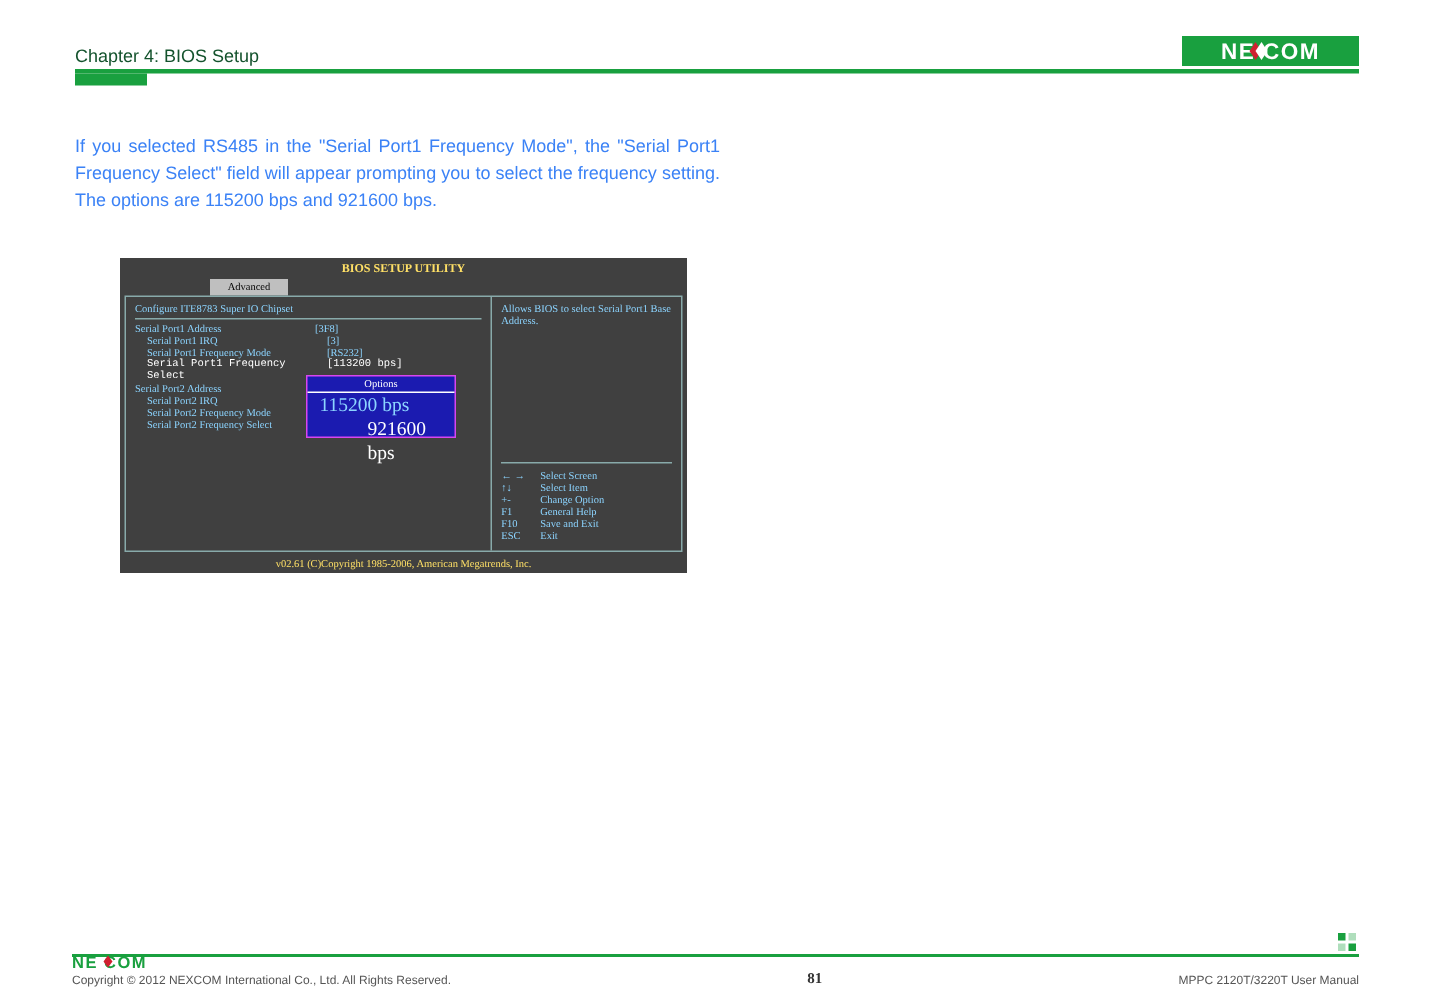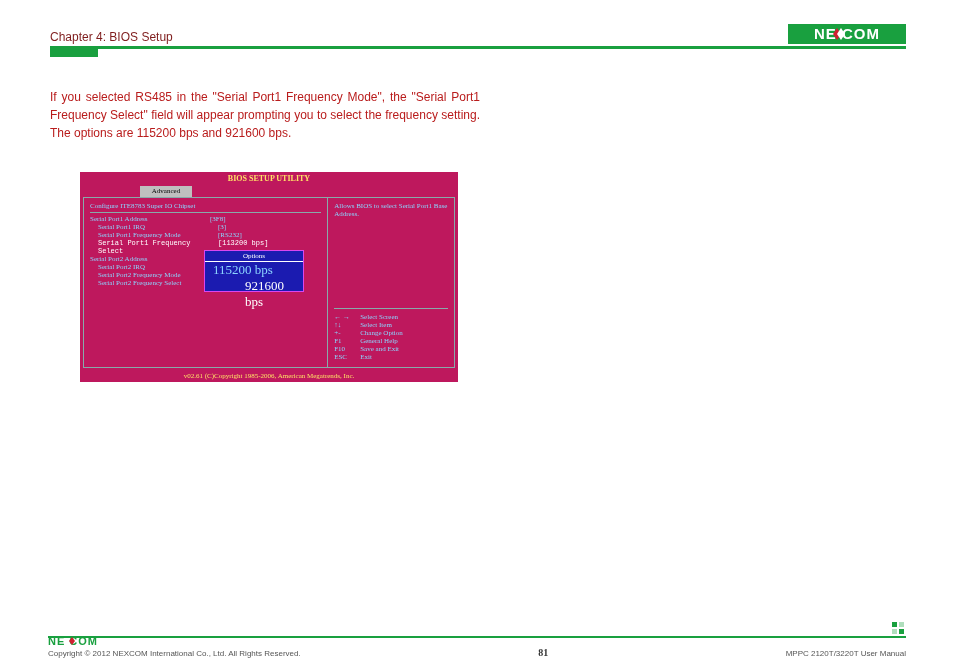--- a/index.html
+++ b/index.html
@@ -24,21 +24,21 @@
     top: 22px;
     left: 50px;
     right: 48px;
     height: 22px;
     display: flex;
     justify-content: space-between;
     align-items: flex-end;
   }
   .chapter-title {
     font-size: 12px;
-    color: #7f1d1d;
+    color: #14532d;
   }
   .logo-top svg { display:block; }
   .top-rule {
     position: absolute;
     top: 46px;
     left: 50px;
     right: 48px;
     height: 3px;
     background: #19a03f;
   }
@@ -51,30 +51,30 @@
     background: #19a03f;
   }
   .body-text {
     position: absolute;
     top: 88px;
     left: 50px;
     width: 430px;
     font-size: 12px;
     line-height: 1.5;
     text-align: justify;
-    color: #b91c1c;
+    color: #3b82f6;
   }
   
   .bios {
     position: absolute;
     top: 172px;
     left: 80px;
     width: 378px;
     height: 210px;
-    background: #be185d;
+    background: #404040;
     font-family: "Times New Roman", serif;
     font-size: 7px;
     color: #fff;
   }
   .bios-title {
     text-align: center;
     font-weight: bold;
     color: #ffe066;
     padding: 2px 0 1px;
     font-size: 8px;

